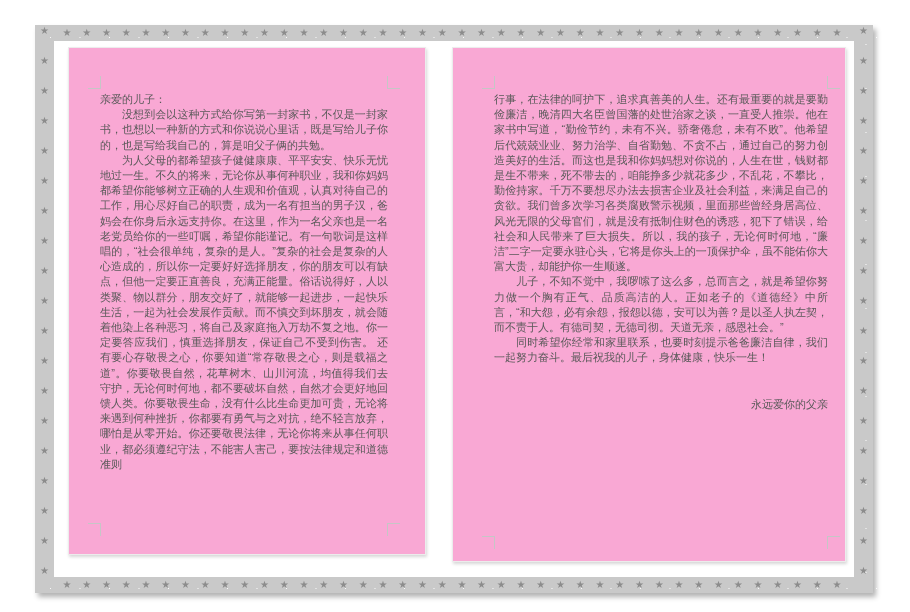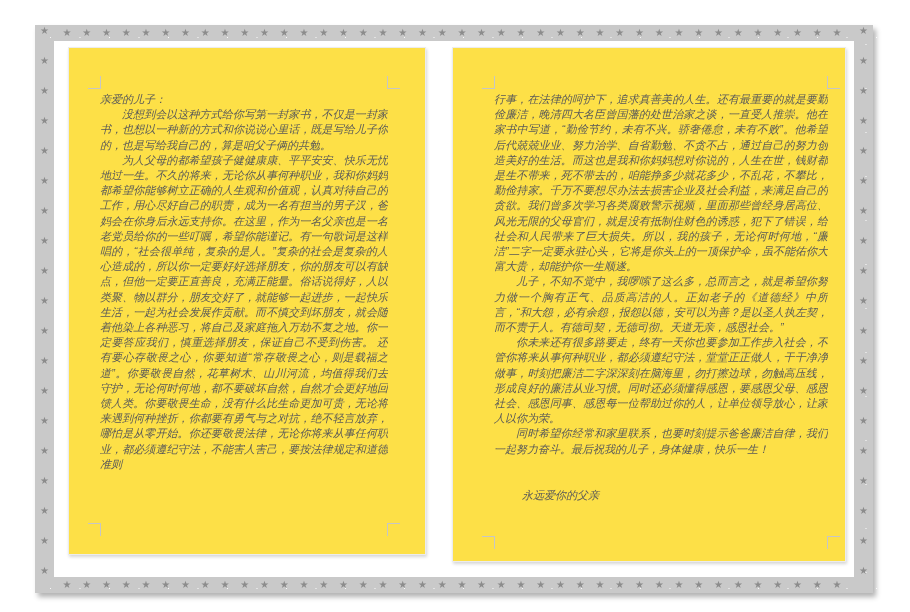--- a/index.html
+++ b/index.html
@@ -21,33 +21,33 @@
   .strip-right{right:0;}
   .dots{color:#ffffff;font-size:9px;}
   .dots-h{letter-spacing:12px;padding-left:14px;text-align:left;}
   .dots-top{top:4px;}
   .dots-bottom{bottom:-3px;}
   .dots-v{letter-spacing:12px;padding-top:14px;text-align:left;line-height:12px;}
   .dots-left{left:9px;}
   .dots-right{right:1px;}
 
   
-  .sheet{position:absolute;background:#fde047;border:1px solid #ececec;
-         box-shadow:1px 2px 3px rgba(0,0,0,0.16);font-style:italic;}
+  .sheet{position:absolute;background:#f9a8d4;border:1px solid #ececec;
+         box-shadow:1px 2px 3px rgba(0,0,0,0.16);}
   #page1{left:68px;top:47px;width:356px;height:506px;}
   #page2{left:452px;top:47px;width:392px;height:513px;}
 
   .pagetext{position:absolute;color:#595959;font-size:11px;line-height:15.2px;
             text-align:justify;text-justify:inter-character;overflow:hidden;}
   #page1 .pagetext{left:31px;right:37px;top:44px;bottom:22px;}
   #page2 .pagetext{left:41px;right:17px;top:44px;bottom:16px;}
   .pagetext p{margin:0;}
   .para{text-indent:2em;}
   .salutation,.cont{text-indent:0;}
-  .signature{text-indent:0;text-align:left;padding-left:28px;margin-top:31px !important;}
+  .signature{text-indent:0;text-align:right;padding-left:28px;margin-top:31px !important;}
 
   
   .mark{position:absolute;width:12px;height:12px;border:0 solid #c6c6c6;}
   .mark.tl{border-right-width:1px;border-bottom-width:1px;}
   .mark.tr{border-left-width:1px;border-bottom-width:1px;}
   .mark.bl{border-right-width:1px;border-top-width:1px;}
   .mark.br{border-left-width:1px;border-top-width:1px;}
   #page1 .mark.tl{left:19px;top:28px;}
   #page1 .mark.tr{right:25px;top:28px;}
   #page1 .mark.bl{left:19px;bottom:18px;}
@@ -87,19 +87,18 @@
   </div>
 
   <div class="sheet" id="page2">
     <i class="mark tl"></i>
     <i class="mark tr"></i>
     <i class="mark bl"></i>
     <i class="mark br"></i>
     <div class="pagetext">
       <p class="cont">行事，在法律的呵护下，追求真善美的人生。还有最重要的就是要勤俭廉洁，晚清四大名臣曾国藩的处世治家之谈，一直受人推崇。他在家书中写道，“勤俭节约，未有不兴。骄奢倦怠，未有不败”。他希望后代兢兢业业、努力治学、自省勤勉、不贪不占，通过自己的努力创造美好的生活。而这也是我和你妈妈想对你说的，人生在世，钱财都是生不带来，死不带去的，咱能挣多少就花多少，不乱花，不攀比，勤俭持家。千万不要想尽办法去损害企业及社会利益，来满足自己的贪欲。我们曾多次学习各类腐败警示视频，里面那些曾经身居高位、风光无限的父母官们，就是没有抵制住财色的诱惑，犯下了错误，给社会和人民带来了巨大损失。所以，我的孩子，无论何时何地，“廉洁”二字一定要永驻心头，它将是你头上的一顶保护伞，虽不能佑你大富大贵，却能护你一生顺遂。</p>
       <p class="para">儿子，不知不觉中，我啰嗦了这么多，总而言之，就是希望你努力做一个胸有正气、品质高洁的人。正如老子的《道德经》中所言，“和大怨，必有余怨，报怨以德，安可以为善？是以圣人执左契，而不责于人。有德司契，无德司彻。天道无亲，感恩社会。”</p>
-      <p class="para">你未来还有很多路要走，终有一天你也要参加工作步入社会，不管你将来从事何种职业，都必须遵纪守法，堂堂正正做人，干干净净做事，时刻把廉洁二字深深刻在脑海里，勿打擦边球，勿触高压线，形成良好的廉洁从业习惯。同时还必须懂得感恩，要感恩父母、感恩社会、感恩同事、感恩每一位帮助过你的人，让单位领导放心，让家人以你为荣。</p>
       <p class="para">同时希望你经常和家里联系，也要时刻提示爸爸廉洁自律，我们一起努力奋斗。最后祝我的儿子，身体健康，快乐一生！</p>
       <p class="signature">永远爱你的父亲</p>
     </div>
   </div>
 
 </div>
 
 </body></html>

